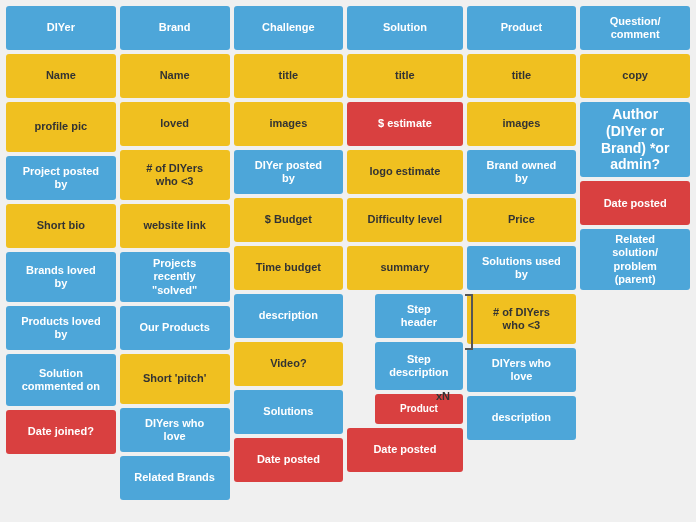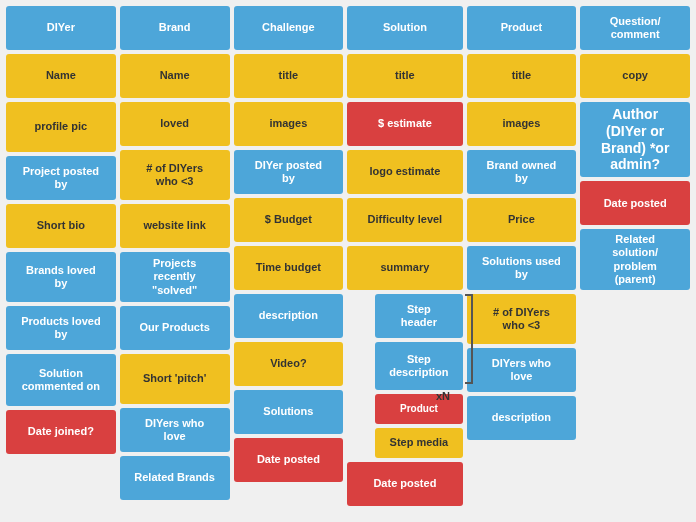--- a/index.html
+++ b/index.html
@@ -92,21 +92,20 @@
     <div class="cell yellow">Difficulty level</div>
     <div class="cell yellow">summary</div>
     <div style="position:relative; display:flex; flex-direction:column; gap:4px;margin-left:28px;">
 
       <div style="position:absolute; right:-10px; top:0; bottom:74px; width:2px; background:#555;"></div>
       <div style="position:absolute; right:-10px; top:0; width:8px; height:2px; background:#555;"></div>
       <div style="position:absolute; right:-10px; bottom:74px; width:8px; height:2px; background:#555;"></div>
       <div class="cell blue">Step header</div>
       <div class="cell blue" style="min-height:48px">Step description</div>
       <div class="cell red" style="min-height:30px; font-size:10px;">Product</div>
-      <div class="cell yellow" style="min-height:30px">Step media</div>
     </div>
     <div class="cell red">Date posted</div>
   </div>
 
   <div class="column">
     <div class="cell blue">Product</div>
     <div class="cell yellow">title</div>
     <div class="cell yellow">images</div>
     <div class="cell blue">Brand owned by</div>
     <div class="cell yellow">Price</div>

